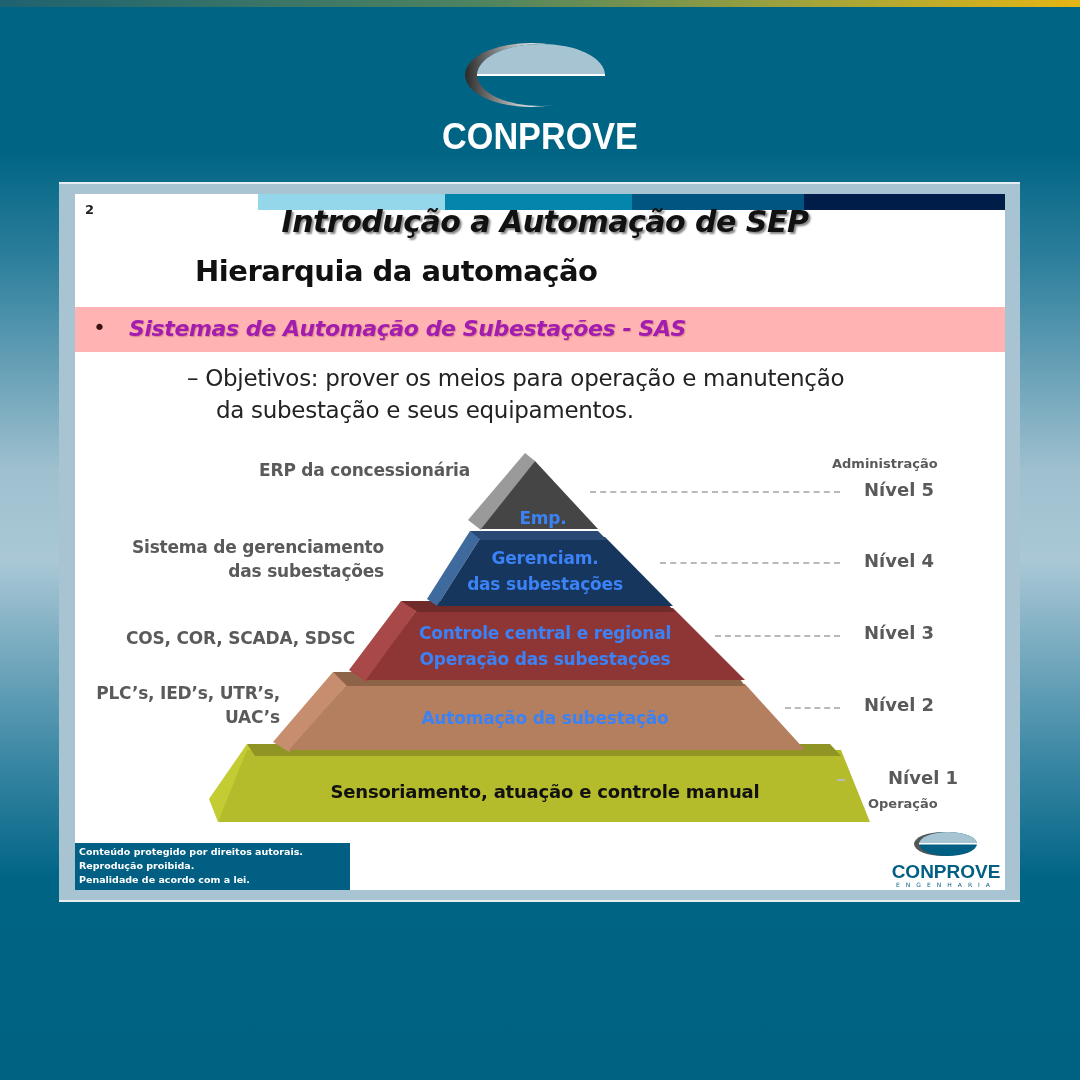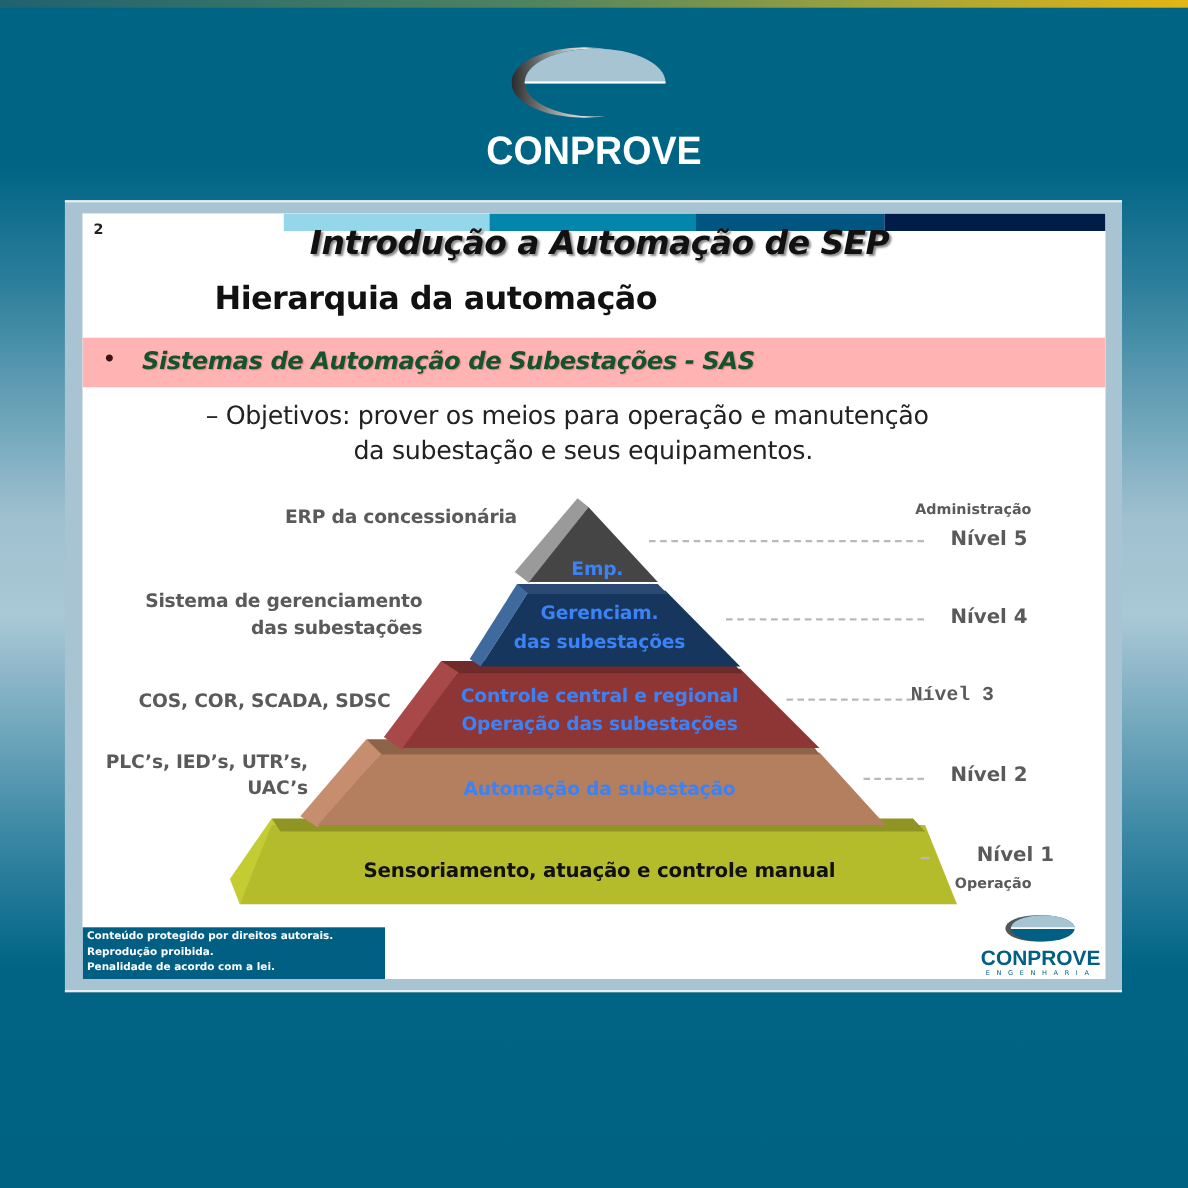--- a/index.html
+++ b/index.html
@@ -15,24 +15,24 @@
   .frame{position:absolute;left:59px;top:182px;width:961px;height:720px;background:#a8c4d2;
     border-top:2px solid #e6eef2;border-bottom:2px solid #e6eef2;box-sizing:border-box;}
   .slide{position:absolute;left:75px;top:194px;width:930px;height:696px;background:#fff;overflow:hidden;}
   .cbar{position:absolute;top:0;height:16px;}
   .slide-num{position:absolute;left:10px;top:8px;font-size:13px;font-weight:bold;color:#222;}
   .title1{position:absolute;left:120px;width:700px;top:10px;text-align:center;font-family:"DejaVu Sans",sans-serif;
     font-style:italic;font-weight:bold;font-size:30px;color:#111;text-shadow:2px 2px 2px #888;letter-spacing:-0.5px;}
   .title2{position:absolute;left:120px;width:700px;top:60px;text-align:left;font-weight:bold;font-size:29px;color:#111;letter-spacing:-0.5px;}
   .bullet-band{position:absolute;left:0;top:113px;width:930px;height:45px;background:#ffb3b3;}
   .bullet-dot{position:absolute;left:18px;top:8px;font-size:22px;color:#3a1010;}
-  .bullet-text{position:absolute;left:54px;top:9px;font-style:italic;font-weight:bold;font-size:22px;color:#14532d;
+  .bullet-text{position:absolute;left:54px;top:9px;font-style:italic;font-weight:bold;font-size:22px;color:#a21caf;
     text-shadow:1px 1px 1px #d88;letter-spacing:-0.4px;}
   .sub{position:absolute;left:84px;top:168px;font-size:23px;color:#222;line-height:32px;letter-spacing:-0.3px;margin-left:28px;}
-  .sub .l2{padding-left:29px;text-align:center;}
+  .sub .l2{padding-left:29px;}
   .pyr-label{position:absolute;color:#5a5a5a;font-weight:bold;font-size:17px;text-align:right;line-height:24px;letter-spacing:-0.2px;}
   .lvl{position:absolute;color:#5a5a5a;font-weight:bold;font-size:18px;}
   .lvl-small{position:absolute;color:#5a5a5a;font-weight:bold;font-size:13px;}
   .dash{position:absolute;height:0;border-top:2px dashed #b9b9b9;}
   .pyr-text{position:absolute;text-align:center;font-weight:bold;color:#3b82f6;font-size:17px;line-height:26px;letter-spacing:-0.2px;}
   .notice{position:absolute;left:0;top:649px;width:275px;height:47px;background:#005f82;color:#fff;
     font-size:9.5px;font-weight:bold;line-height:14px;padding:2px 0 0 4px;box-sizing:border-box;}
   .mini-logo{position:absolute;left:815px;top:636px;width:112px;text-align:center;}
   .mini-word{display:block;color:#005f82;font-weight:bold;font-size:19px;font-family:"Liberation Sans",sans-serif;line-height:18px;margin-top:1px;}
   .mini-sub{display:block;color:#005f82;font-size:6px;letter-spacing:6px;line-height:8px;}
@@ -127,21 +127,21 @@
   </div>
 
   <div class="lvl-small" style="left:757px;top:262px;">Administração</div>
   <div class="dash" style="left:515px;top:297px;width:250px;"></div>
   <div class="lvl" style="left:789px;top:285px;">Nível 5</div>
 
   <div class="dash" style="left:585px;top:368px;width:180px;"></div>
   <div class="lvl" style="left:789px;top:356px;">Nível 4</div>
 
   <div class="dash" style="left:640px;top:441px;width:125px;"></div>
-  <div class="lvl" style="left:753px;top:428px;font-family:Liberation Mono, monospace;">Nível 3</div>
+  <div class="lvl" style="left:789px;top:428px;">Nível 3</div>
 
   <div class="dash" style="left:710px;top:513px;width:55px;"></div>
   <div class="lvl" style="left:789px;top:500px;">Nível 2</div>
 
   <div class="dash" style="left:762px;top:585px;width:8px;"></div>
   <div class="lvl" style="left:789px;top:573px;margin-left:24px;">Nível 1</div>
   <div class="lvl-small" style="left:793px;top:602px;">Operação</div>
 
   <div class="notice">
     <div>Conteúdo protegido por direitos autorais.</div>

